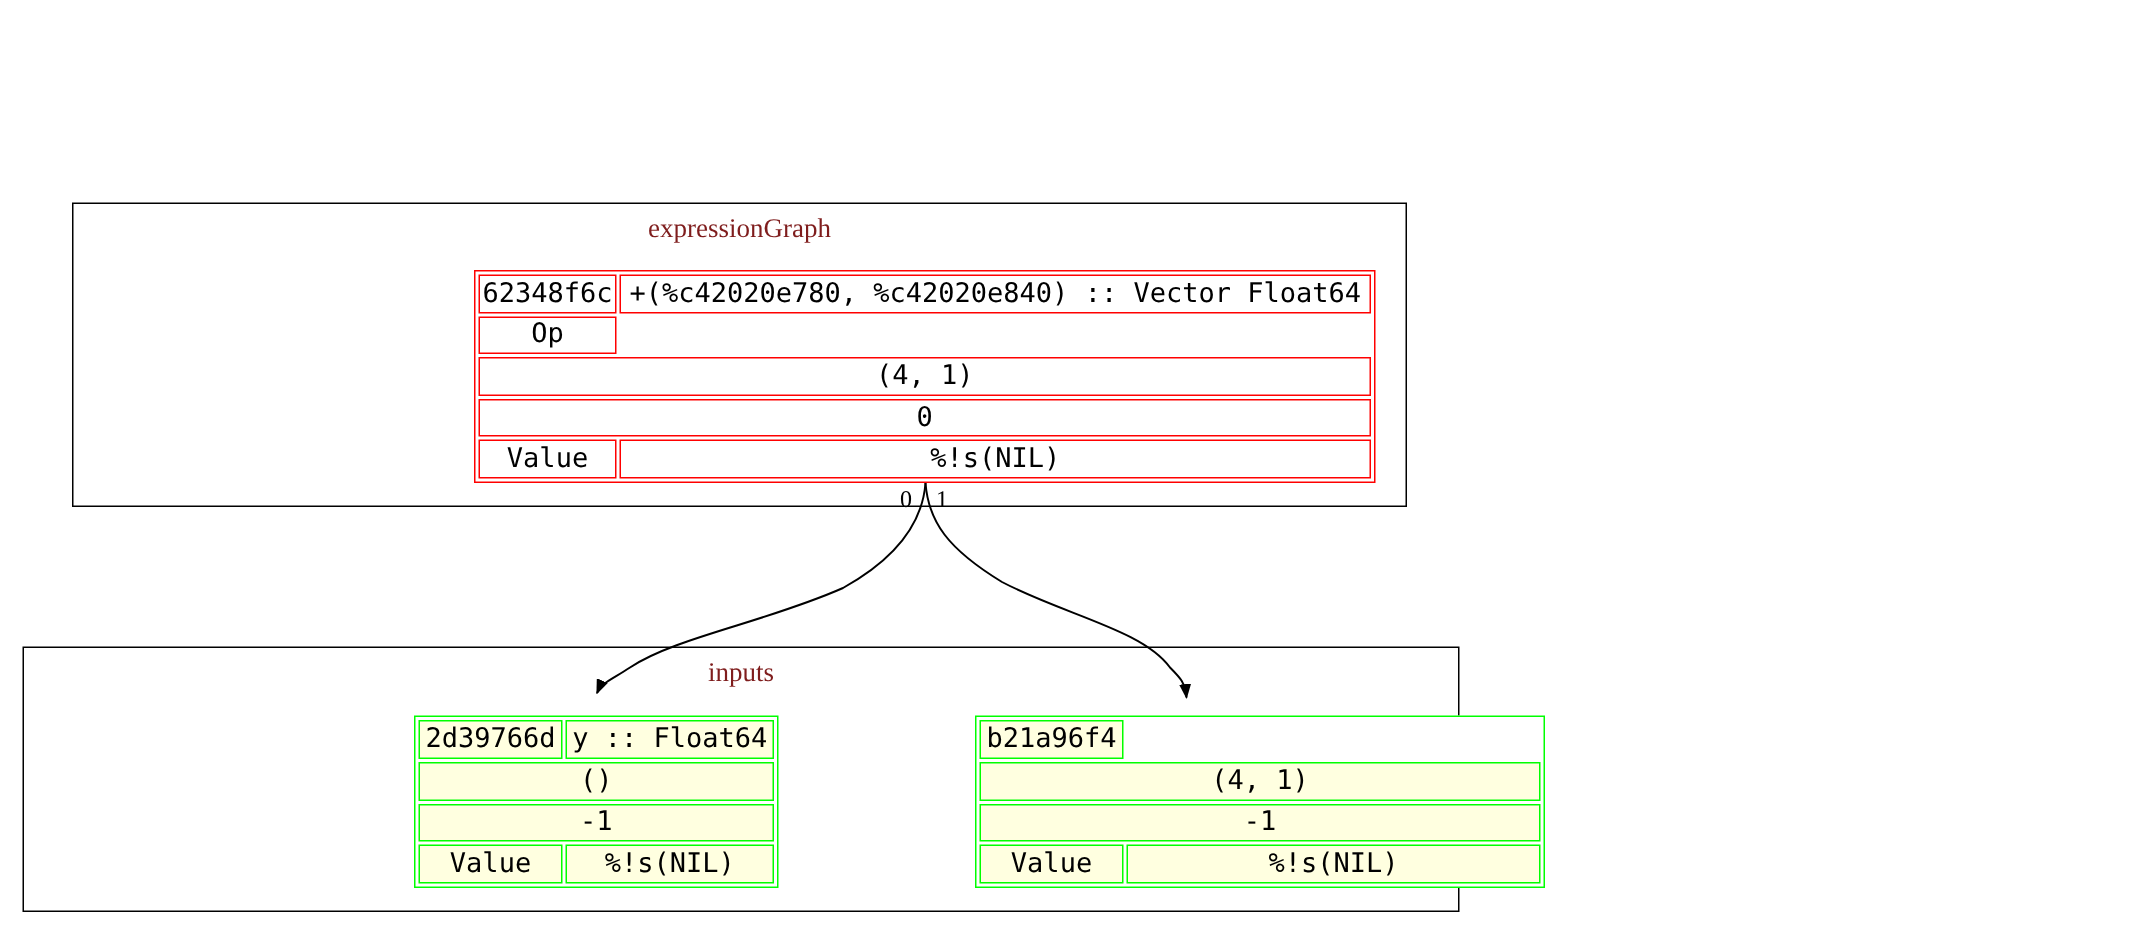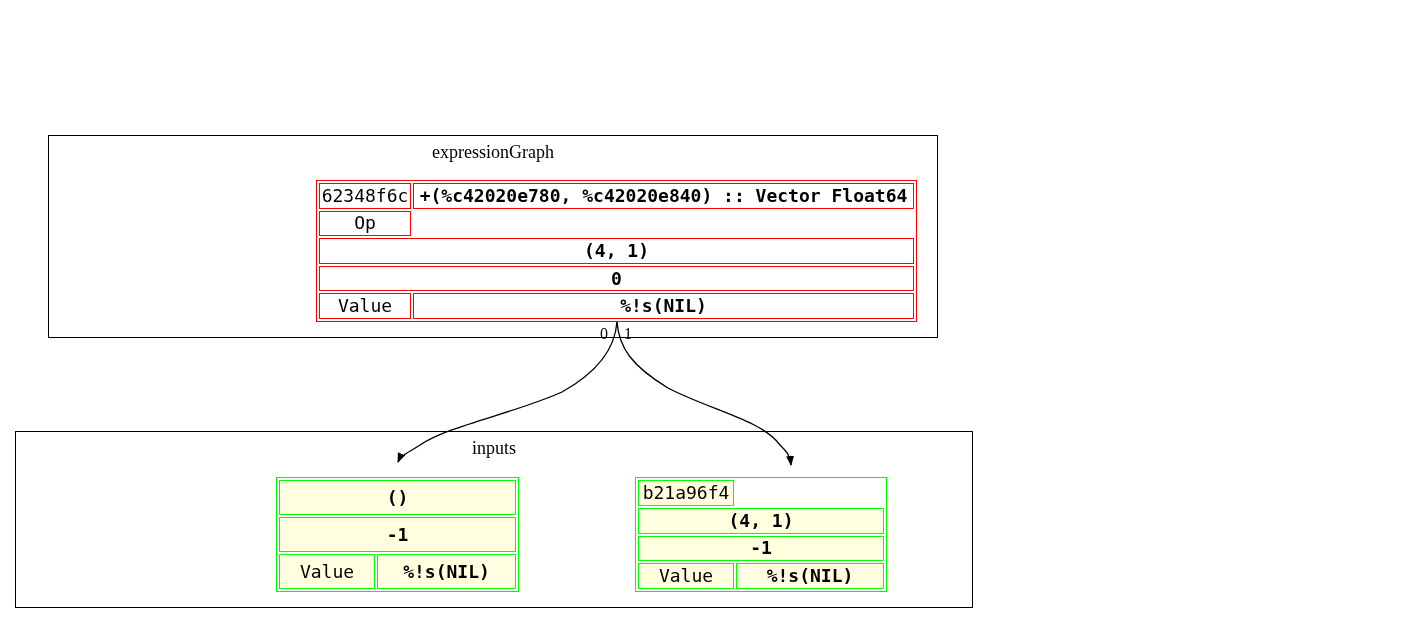--- a/index.html
+++ b/index.html
@@ -21,21 +21,21 @@
     box-sizing: border-box;
   }
   #cluster-expression { left: 48px;  top: 135px; width: 890px; height: 203px; }
   #cluster-inputs     { left: 15px;  top: 431px; width: 958px; height: 177px; }
   .cluster-label {
     position: absolute;
     top: 6px; left: 0; right: 0;
     text-align: center;
     font-family: "Liberation Serif", serif;
     font-size: 18px;
-    color: #000000;
+    color: #7f1d1d;
   }
 
   
   .gv-table {
     position: absolute;
     display: flex;
     flex-direction: column;
     gap: 2px;
     padding: 2px;
     box-sizing: border-box;
@@ -53,30 +53,30 @@
     font-size: 18px;
     line-height: 1;
     white-space: pre;
     overflow: hidden;
     box-sizing: border-box;
     color: #000;
   }
   .gv-table.red  .gv-cell { border: 1px solid var(--expression-border, #ff0000); background: #ffffff; }
   .gv-table.green .gv-cell { border: 1px solid var(--input-border, #00ff00); background: var(--input-fill, #ffffe0); }
 
-  .gv-cell.col-b, .gv-cell.span { flex: 1 1 auto; font-weight: bold; }
+  .gv-cell.col-b, .gv-cell.span { flex: 1 1 auto; }
   .gv-cell.col-a { flex: 0 0 auto; }
 
   #node-expression { left: 316px; top: 180px; width: 601px; height: 142px; }
   #node-expression .col-a { width: 92px; }
 
   #node-input-y { left: 276px; top: 477px; width: 243px; height: 115px; }
   #node-input-y .col-a { width: 96px; }
 
-  #node-input-x { left: 635px; top: 477px; width: 252px; height: 115px; }
+  #node-input-x { left: 650px; top: 477px; width: 380px; height: 115px; }
   #node-input-x .col-a { width: 96px; }
 
   
   #edge-layer {
     position: absolute;
     left: 0; top: 0;
     width: 1425px; height: 625px;
     pointer-events: none;
   }
   #edge-layer path.edge {
@@ -124,20 +124,24 @@
       <div class="gv-cell span">0</div>
     </div>
     <div class="gv-row">
       <div class="gv-cell col-a">Value</div>
       <div class="gv-cell col-b">%!s(NIL)</div>
     </div>
   </div>
 
   <div class="gv-table green" id="node-input-y">
     <div class="gv-row">
+      <div class="gv-cell col-a">2d39766d</div>
+      <div class="gv-cell col-b">y :: Float64</div>
+    </div>
+    <div class="gv-row">
       <div class="gv-cell span">()</div>
     </div>
     <div class="gv-row">
       <div class="gv-cell span">-1</div>
     </div>
     <div class="gv-row">
       <div class="gv-cell col-a">Value</div>
       <div class="gv-cell col-b">%!s(NIL)</div>
     </div>
   </div>

